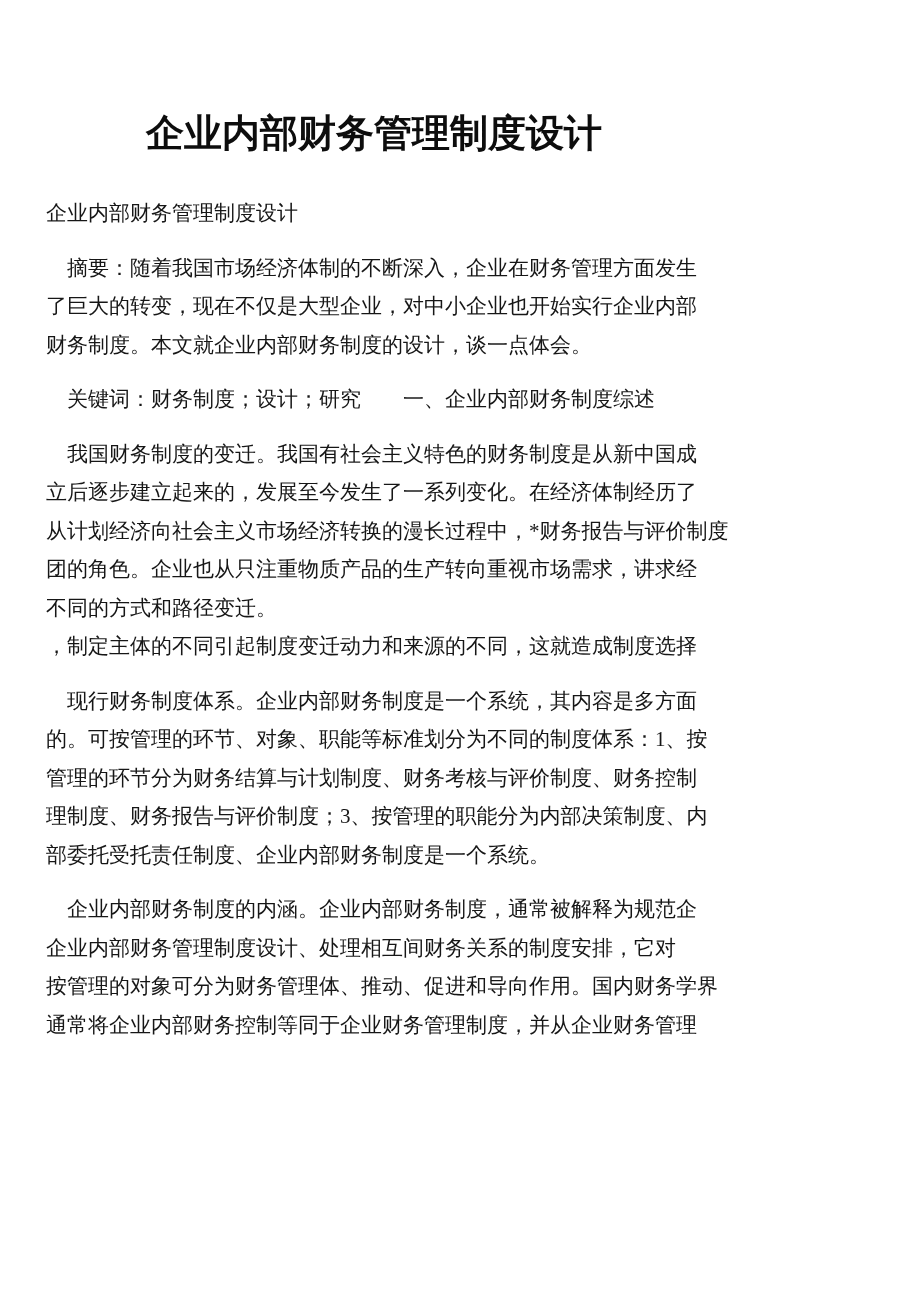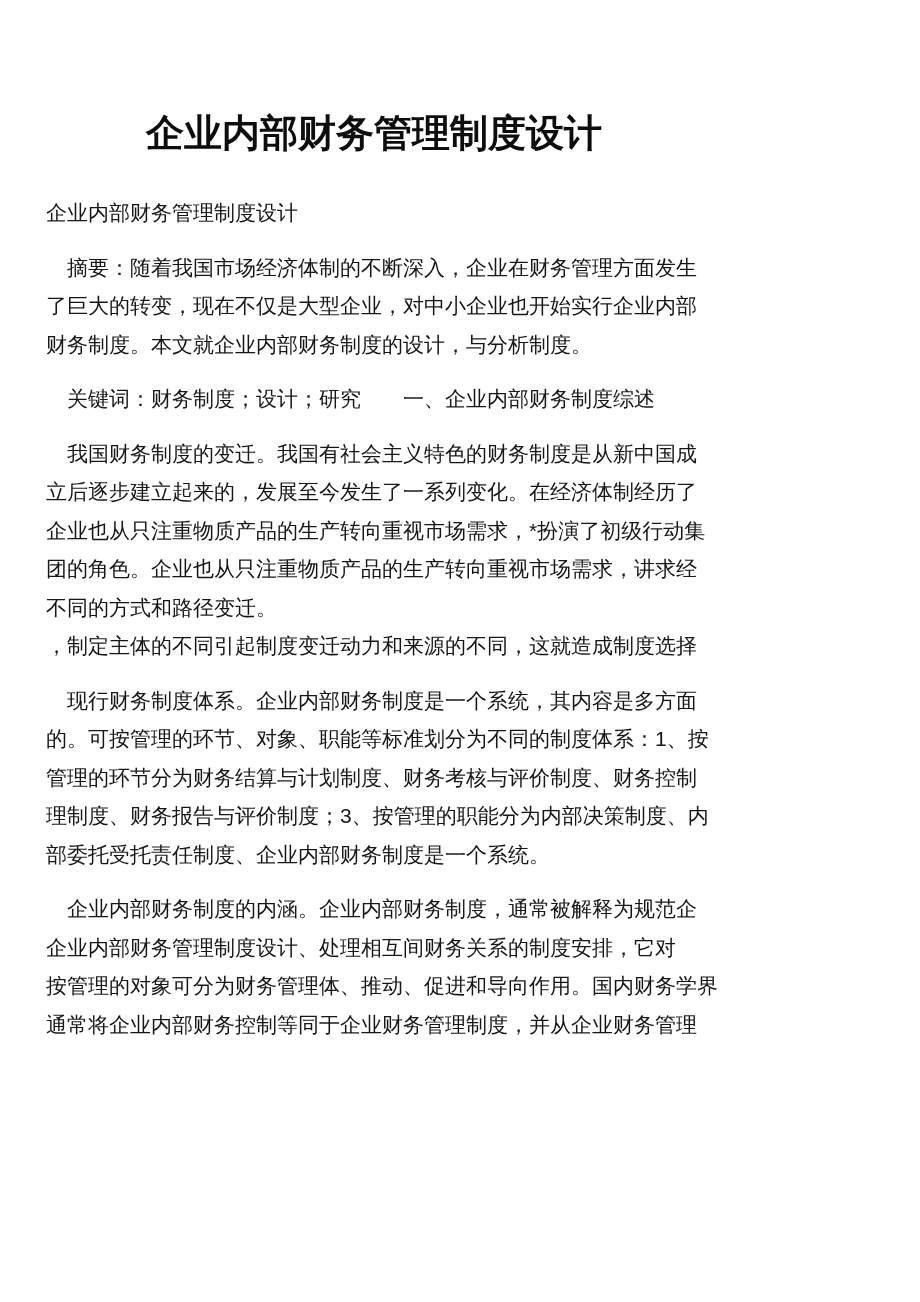--- a/index.html
+++ b/index.html
@@ -6,21 +6,21 @@
     margin: 0;
     padding: 0;
     background: #ffffff;
   }
   .page {
     position: relative;
     width: 748px;
     height: 1302px;
     background: #ffffff;
     color: #161616;
-    font-family: Liberation Sans, sans-serif;
+    font-family: Liberation Serif, serif;
     overflow: hidden;
   }
   .doc-title {
     margin: 0;
     padding-top: 107px;
     text-align: center;
     font-size: 38px;
     line-height: 52px;
     font-weight: 700;
     color: #0d0d0d;
@@ -54,31 +54,31 @@
 
   <div class="doc-body">
 
     <div class="para">
       <div class="line">企业内部财务管理制度设计</div>
     </div>
 
     <div class="para">
       <div class="line indent">摘要：随着我国市场经济体制的不断深入，企业在财务管理方面发生</div>
       <div class="line">了巨大的转变，现在不仅是大型企业，对中小企业也开始实行企业内部</div>
-      <div class="line">财务制度。本文就企业内部财务制度的设计，与分析制度。</div>
+      <div class="line">财务制度。本文就企业内部财务制度的设计，谈一点体会。</div>
     </div>
 
     <div class="para">
       <div class="line indent">关键词：财务制度；设计；研究　　一、企业内部财务制度综述</div>
     </div>
 
     <div class="para">
       <div class="line indent">我国财务制度的变迁。我国有社会主义特色的财务制度是从新中国成</div>
       <div class="line">立后逐步建立起来的，发展至今发生了一系列变化。在经济体制经历了</div>
-      <div class="line">企业也从只注重物质产品的生产转向重视市场需求，*扮演了初级行动集</div>
+      <div class="line">从计划经济向社会主义市场经济转换的漫长过程中，*财务报告与评价制度</div>
       <div class="line">团的角色。企业也从只注重物质产品的生产转向重视市场需求，讲求经</div>
       <div class="line">不同的方式和路径变迁。</div>
       <div class="line">，制定主体的不同引起制度变迁动力和来源的不同，这就造成制度选择</div>
     </div>
 
     <div class="para">
       <div class="line indent">现行财务制度体系。企业内部财务制度是一个系统，其内容是多方面</div>
       <div class="line">的。可按管理的环节、对象、职能等标准划分为不同的制度体系：1、按</div>
       <div class="line">管理的环节分为财务结算与计划制度、财务考核与评价制度、财务控制</div>
       <div class="line">理制度、财务报告与评价制度；3、按管理的职能分为内部决策制度、内</div>

